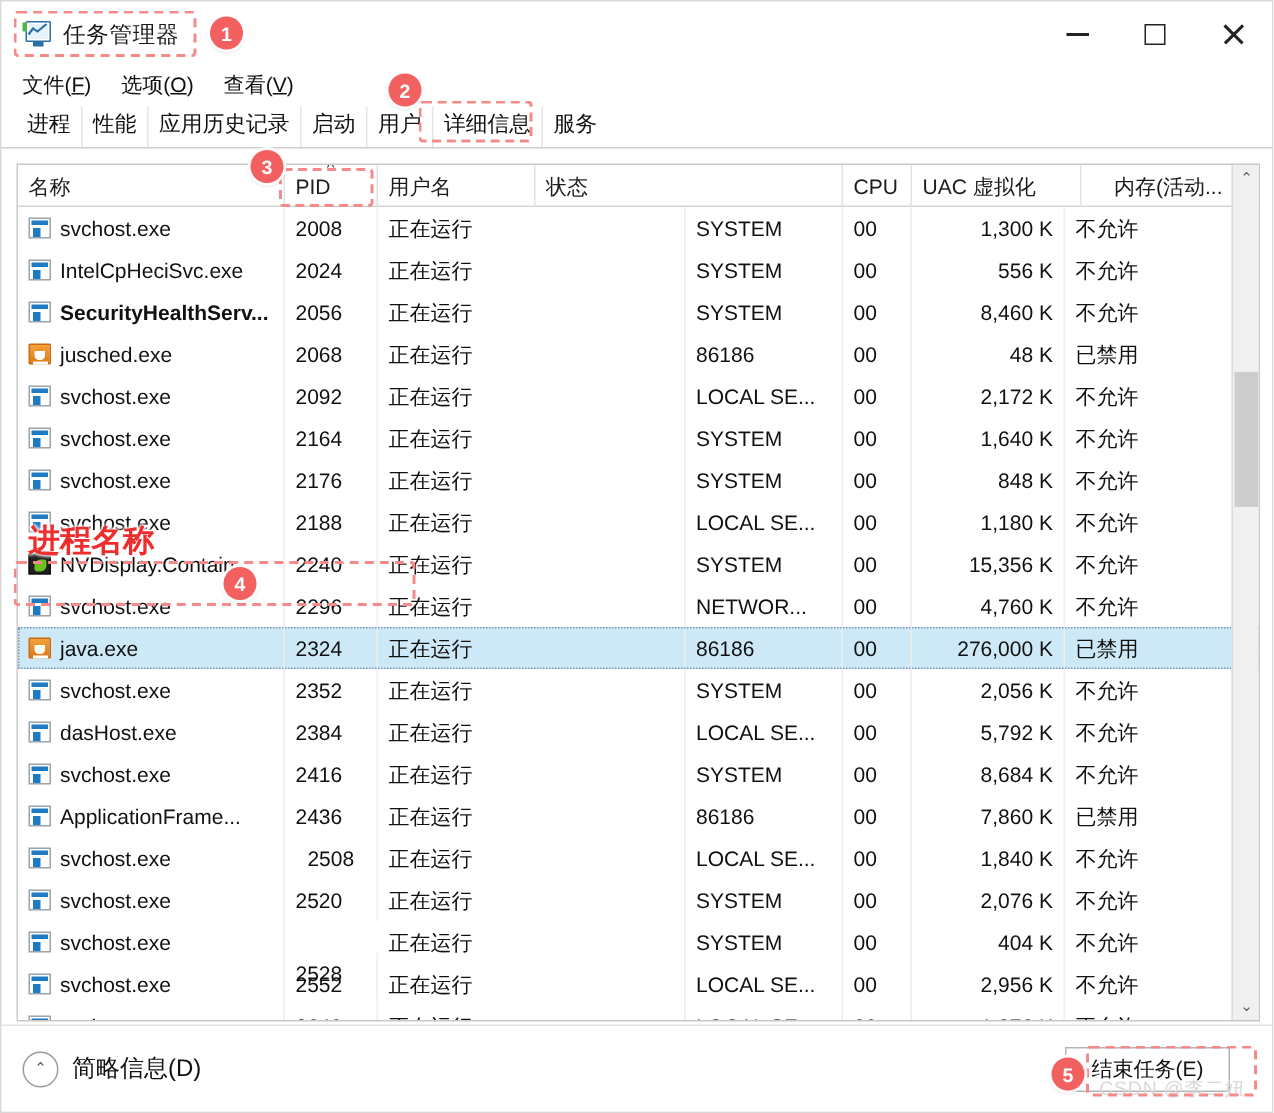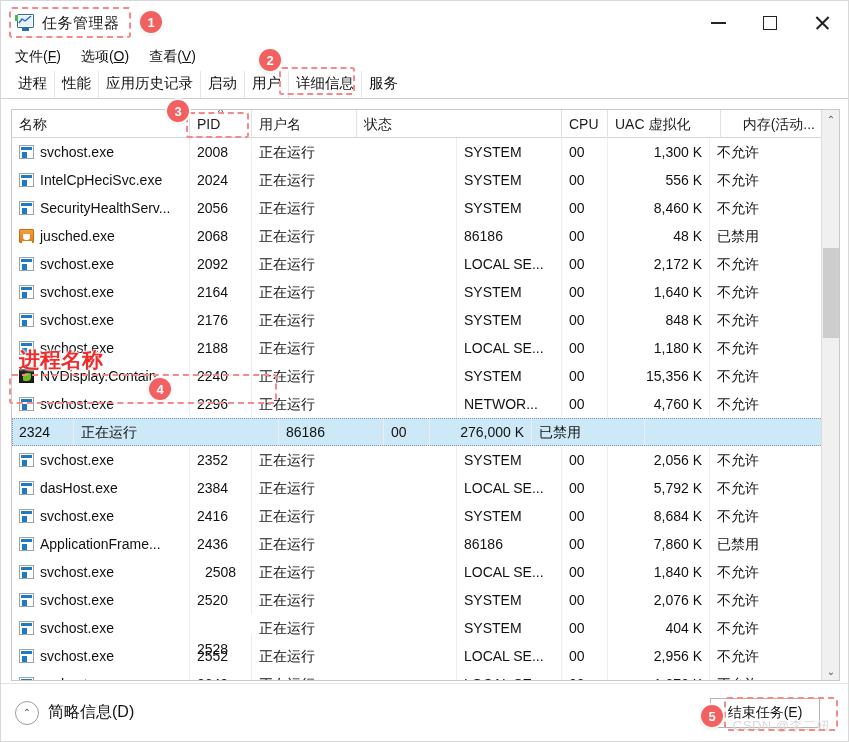--- a/index.html
+++ b/index.html
@@ -290,21 +290,21 @@
             <span>IntelCpHeciSvc.exe</span>
           </div>
           <div class="cell" style="width: 62px;">2024</div>
           <div class="cell" style="width: 205px;">正在运行</div>
           <div class="cell" style="width: 105px;">SYSTEM</div>
           <div class="cell" style="width: 46px;">00</div>
           <div class="cell num" style="width: 102px;">556 K</div>
           <div class="cell" style="width: 113px;">不允许</div>
         </div>
         <div class="row">
-          <div class="cell name" style="width: 178px;">
+          <div class="cell name" style="width: 178px; font-weight: bold;">
             <span class="pico svc"></span>
             <span>SecurityHealthServ...</span>
           </div>
           <div class="cell" style="width: 62px;">2056</div>
           <div class="cell" style="width: 205px;">正在运行</div>
           <div class="cell" style="width: 105px;">SYSTEM</div>
           <div class="cell" style="width: 46px;">00</div>
           <div class="cell num" style="width: 102px;">8,460 K</div>
           <div class="cell" style="width: 113px;">不允许</div>
         </div>
@@ -386,20 +386,24 @@
             <span>svchost.exe</span>
           </div>
           <div class="cell" style="width: 62px;">2296</div>
           <div class="cell" style="width: 205px;">正在运行</div>
           <div class="cell" style="width: 105px;">NETWOR...</div>
           <div class="cell" style="width: 46px;">00</div>
           <div class="cell num" style="width: 102px;">4,760 K</div>
           <div class="cell" style="width: 113px;">不允许</div>
         </div>
         <div class="row sel">
+          <div class="cell name" style="width: 178px;">
+            <span class="pico java"></span>
+            <span>java.exe</span>
+          </div>
           <div class="cell" style="width: 62px;">2324</div>
           <div class="cell" style="width: 205px;">正在运行</div>
           <div class="cell" style="width: 105px;">86186</div>
           <div class="cell" style="width: 46px;">00</div>
           <div class="cell num" style="width: 102px;">276,000 K</div>
           <div class="cell" style="width: 113px;">已禁用</div>
         </div>
         <div class="row">
           <div class="cell name" style="width: 178px;">
             <span class="pico svc"></span>

